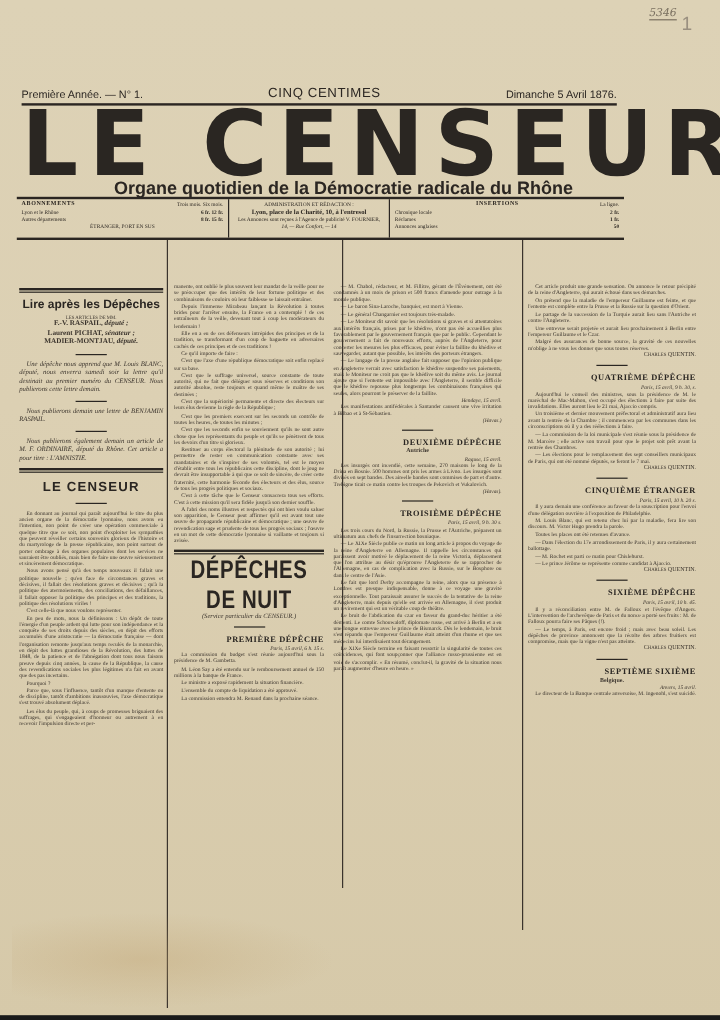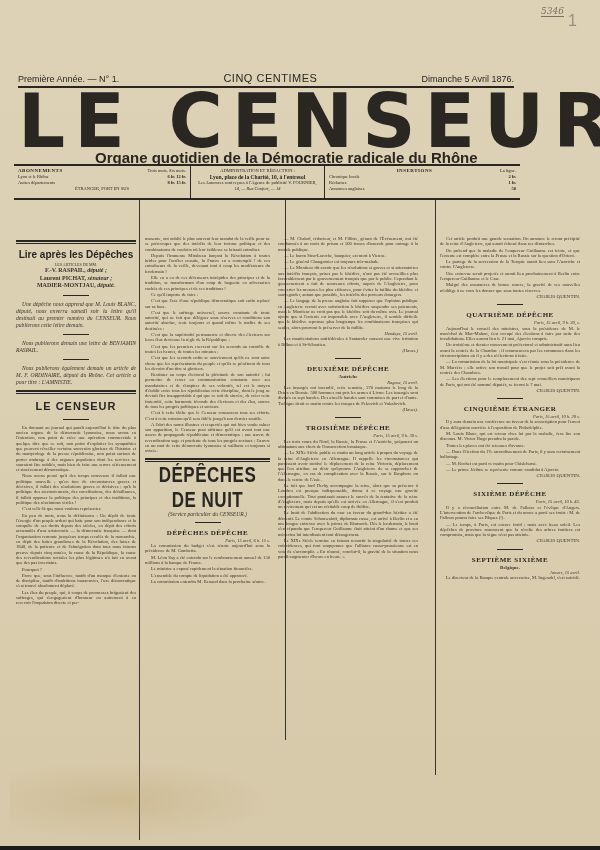--- a/index.html
+++ b/index.html
@@ -18,21 +18,21 @@
   .ib-title{font-weight:bold;text-align:center;font-size:5px;letter-spacing:0.5px;}
   .row{display:flex;justify-content:space-between;}
   .col{position:absolute;top:200px;font-size:4.6px;line-height:5.3px;text-align:justify;color:#3a332c;margin-top:36px;}
   .c1{left:16px;width:120px;}
   .c2{left:145px;width:125px;}
   .c3{left:278px;width:140px;}
   .c4{left:440px;width:140px;}
   .rule-v{position:absolute;width:1px;background:#3a332c;}
   .boxtitle{font-family:"Liberation Sans",sans-serif;font-weight:bold;font-size:10px;line-height:14px;text-align:center;color:#2a2622;}
   .sect-title{font-family:"Liberation Sans",sans-serif;font-weight:bold;font-size:11px;line-height:16px;text-align:center;color:#2a2622;letter-spacing:1px;}
-  .dep-title{font-weight:bold;font-size:7px;line-height:10px;text-align:center;letter-spacing:0.5px;color:#2a2622;}
+  .dep-title{font-weight:bold;font-size:7px;line-height:10px;text-align:right;letter-spacing:0.5px;color:#2a2622;}
   .sub-h{font-size:5px;text-align:center;font-weight:bold;}
   .dateline-r{font-size:4.5px;text-align:right;font-style:italic;}
   .sig{font-size:5px;text-align:right;font-variant:small-caps;}
   .small-rule{width:26px;margin:5px auto;border-top:1.5px solid #2a2622;}
   .dbl-rule{border-top:2px solid #2a2622;border-bottom:1px solid #2a2622;height:1px;margin:4px 0;}
   .bigtitle{font-family:"Liberation Sans",sans-serif;font-weight:bold;font-size:17px;line-height:20px;text-align:center;letter-spacing:0.5px;transform:scaleY(1.25);margin:6px 0 4px;color:#2a2622;}
   .ital{font-style:italic;}
   .ctr{text-align:center;}
   .names{font-weight:bold;font-size:6px;line-height:7.5px;text-align:center;}
   p{margin:0 0 1px;text-indent:6px;}
@@ -139,21 +139,21 @@
   <p>C'est que la supériorité permanente et directe des électeurs sur leurs élus devienne la règle de la République ;</p>
   <p>C'est que les premiers exercent sur les seconds un contrôle de toutes les heures, de toutes les minutes ;</p>
   <p>C'est que les seconds enfin se souviennent qu'ils ne sont autre chose que les représentants du peuple et qu'ils se pénètrent de tous les devoirs d'un titre si glorieux.</p>
   <p>Restituer au corps électoral la plénitude de son autorité ; lui permettre de rester en communication constante avec ses mandataires et de s'inspirer de ses volontés, tel est le moyen d'établir entre tous les républicains cette discipline, dont le joug ne devrait être insupportable à qui que ce soit de sincère, de créer cette fraternité, cette harmonie féconde des électeurs et des élus, source de tous les progrès politiques et sociaux.</p>
   <p>C'est à cette tâche que le Censeur consacrera tous ses efforts. C'est à cette mission qu'il sera fidèle jusqu'à son dernier souffle.</p>
   <p>A l'abri des noms illustres et respectés qui ont bien voulu saluer son apparition, le Censeur peut affirmer qu'il est avant tout une œuvre de propagande républicaine et démocratique ; une œuvre de revendication sage et prudente de tous les progrès sociaux ; l'œuvre en un mot de cette démocratie lyonnaise si vaillante et toujours si avisée.</p>
   <div class="dbl-rule"></div>
   <div class="bigtitle">DÉPÊCHES DE NUIT</div>
   <div class="ctr ital" style="font-size:5.5px">(Service particulier du CENSEUR.)</div>
   <div class="small-rule"></div>
-  <div class="dep-title">DÉPÊCHES DÉPÊCHE</div>
+  <div class="dep-title">PREMIÈRE DÉPÊCHE</div>
   <div class="dateline-r">Paris, 15 avril, 6 h. 15 s.</div>
   <p>La commission du budget s'est réunie aujourd'hui sous la présidence de M. Gambetta.</p>
   <p>M. Léon Say a été entendu sur le remboursement annuel de 150 millions à la banque de France.</p>
   <p>Le ministre a exposé rapidement la situation financière.</p>
   <p>L'ensemble du compte de liquidation a été approuvé.</p>
   <p>La commission entendra M. Renaud dans la prochaine séance.</p>
 </div>
 
 <div class="col c3">
   <p>— M. Chabol, rédacteur, et M. Fillitre, gérant de l'Événement, ont été condamnés à un mois de prison et 500 francs d'amende pour outrage à la morale publique.</p>

